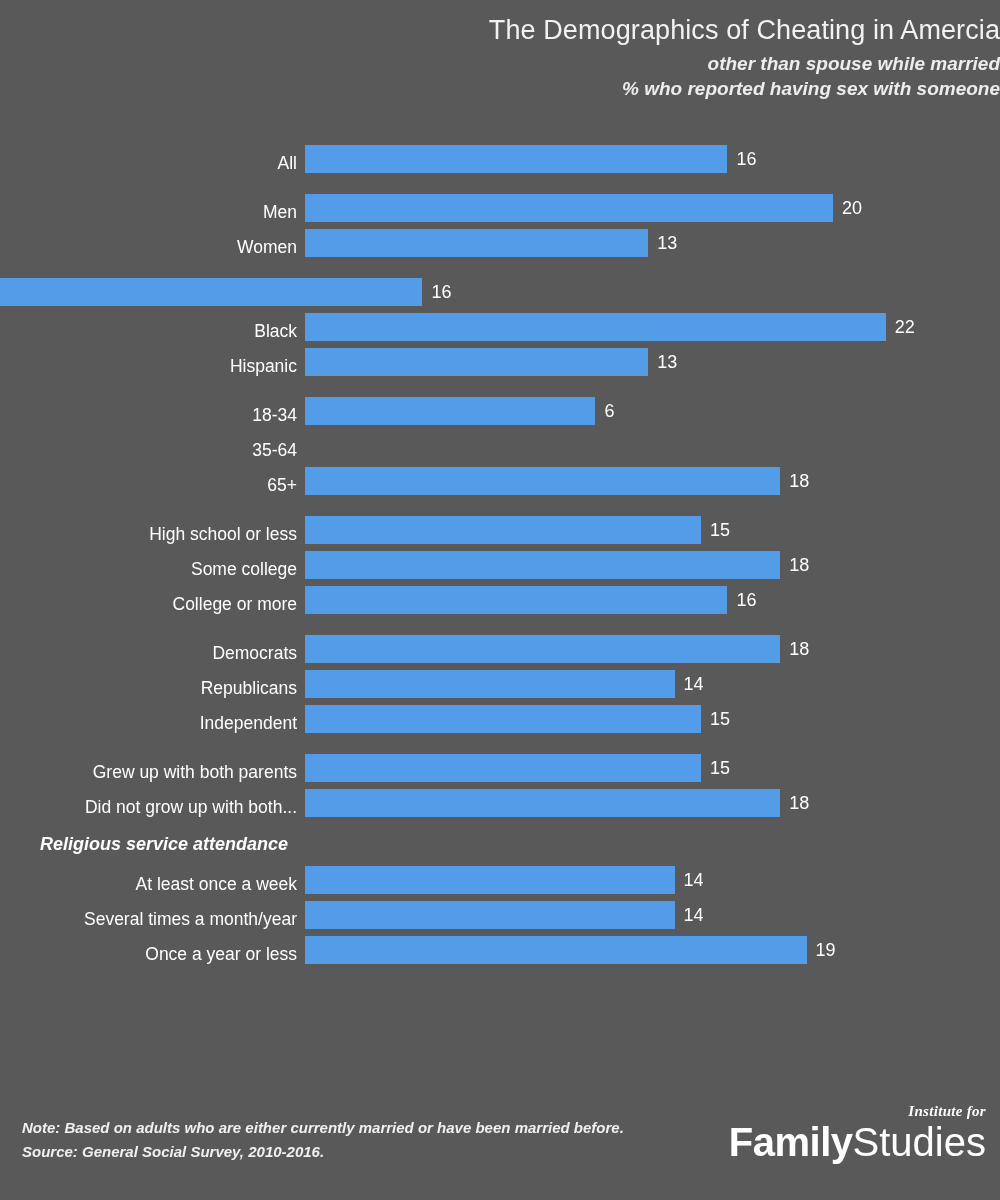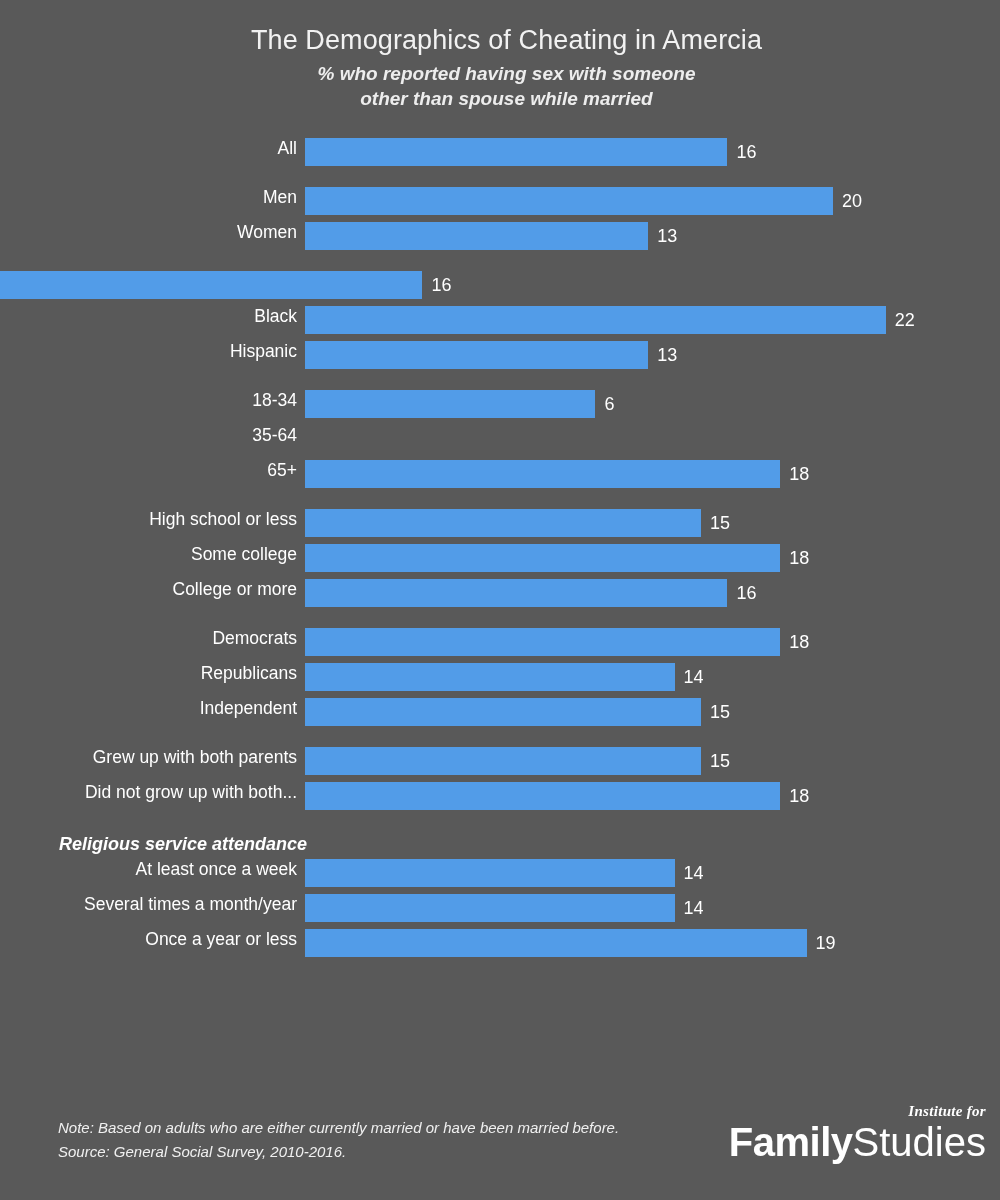--- a/index.html
+++ b/index.html
@@ -15,24 +15,24 @@
   #chart-root {
     position: relative;
     width: 1000px;
     height: 1200px;
     background: #595959;
   }
 
   
   .title-block {
     position: absolute;
-    top: 22px;
+    top: 12px;
     left: 0;
     width: 1000px;
-    text-align: center;
+    text-align: right;
     padding-left: 13px;
   }
   .chart-title {
     font-size: 27px;
     color: #F2F2F2;
     font-weight: 400;
     letter-spacing: 0.1px;
     line-height: 36px;
   }
   .chart-subtitle {
@@ -58,28 +58,27 @@
   .group + .group { margin-top: 14px; }
 
   .group-heading {
     font-size: 18px;
     font-weight: 700;
     font-style: italic;
     color: #FFFFFF;
     padding-left: 40px;
     line-height: 26px;
     margin-bottom: 2px;
-    margin-left: 19px;
   }
 
   .row {
     position: relative;
     height: 35px;
     display: flex;
-    align-items: flex-start;
+    align-items: flex-end;
   }
 
   .row-label {
     width: 305px;
     text-align: right;
     padding-right: 8px;
     font-size: 17.5px;
     color: #FFFFFF;
     white-space: nowrap;
     line-height: 20px;
@@ -116,25 +115,24 @@
     bottom: 0;
     width: 1000px;
     height: 112px;
   }
 
   .note-block {
     position: absolute;
     left: 22px;
     top: 28px;
     font-style: italic;
-    font-weight: 400;
+    font-weight: 700;
     font-size: 15px;
     color: #F0F0F0;
     line-height: 24px;
-    margin-left: 36px;
   }
 
   .logo {
     position: absolute;
     right: 14px;
     top: 16px;
     text-align: right;
     line-height: 1;
   }
   .logo-inst {
@@ -158,22 +156,22 @@
   .logo-studies { font-weight: 300; letter-spacing: 0px; }
 </style>
 </head>
 <body>
 
 <div id="chart-root">
 
   <div class="title-block">
     <div class="chart-title">The Demographics of Cheating in Amercia</div>
     <div class="chart-subtitle">
+      <div>other than spouse while married</div>
       <div>% who reported having sex with someone</div>
-      <div>other than spouse while married</div>
     </div>
   </div>
 
   <div id="plot">
       <div class="group">
         <div class="row">
           <div class="row-label">All</div>
           <div class="bar-wrap">
             <div class="bar" style="width: 422.4px; background: rgb(82, 156, 232);"></div>
             <div class="bar-value">16</div>

